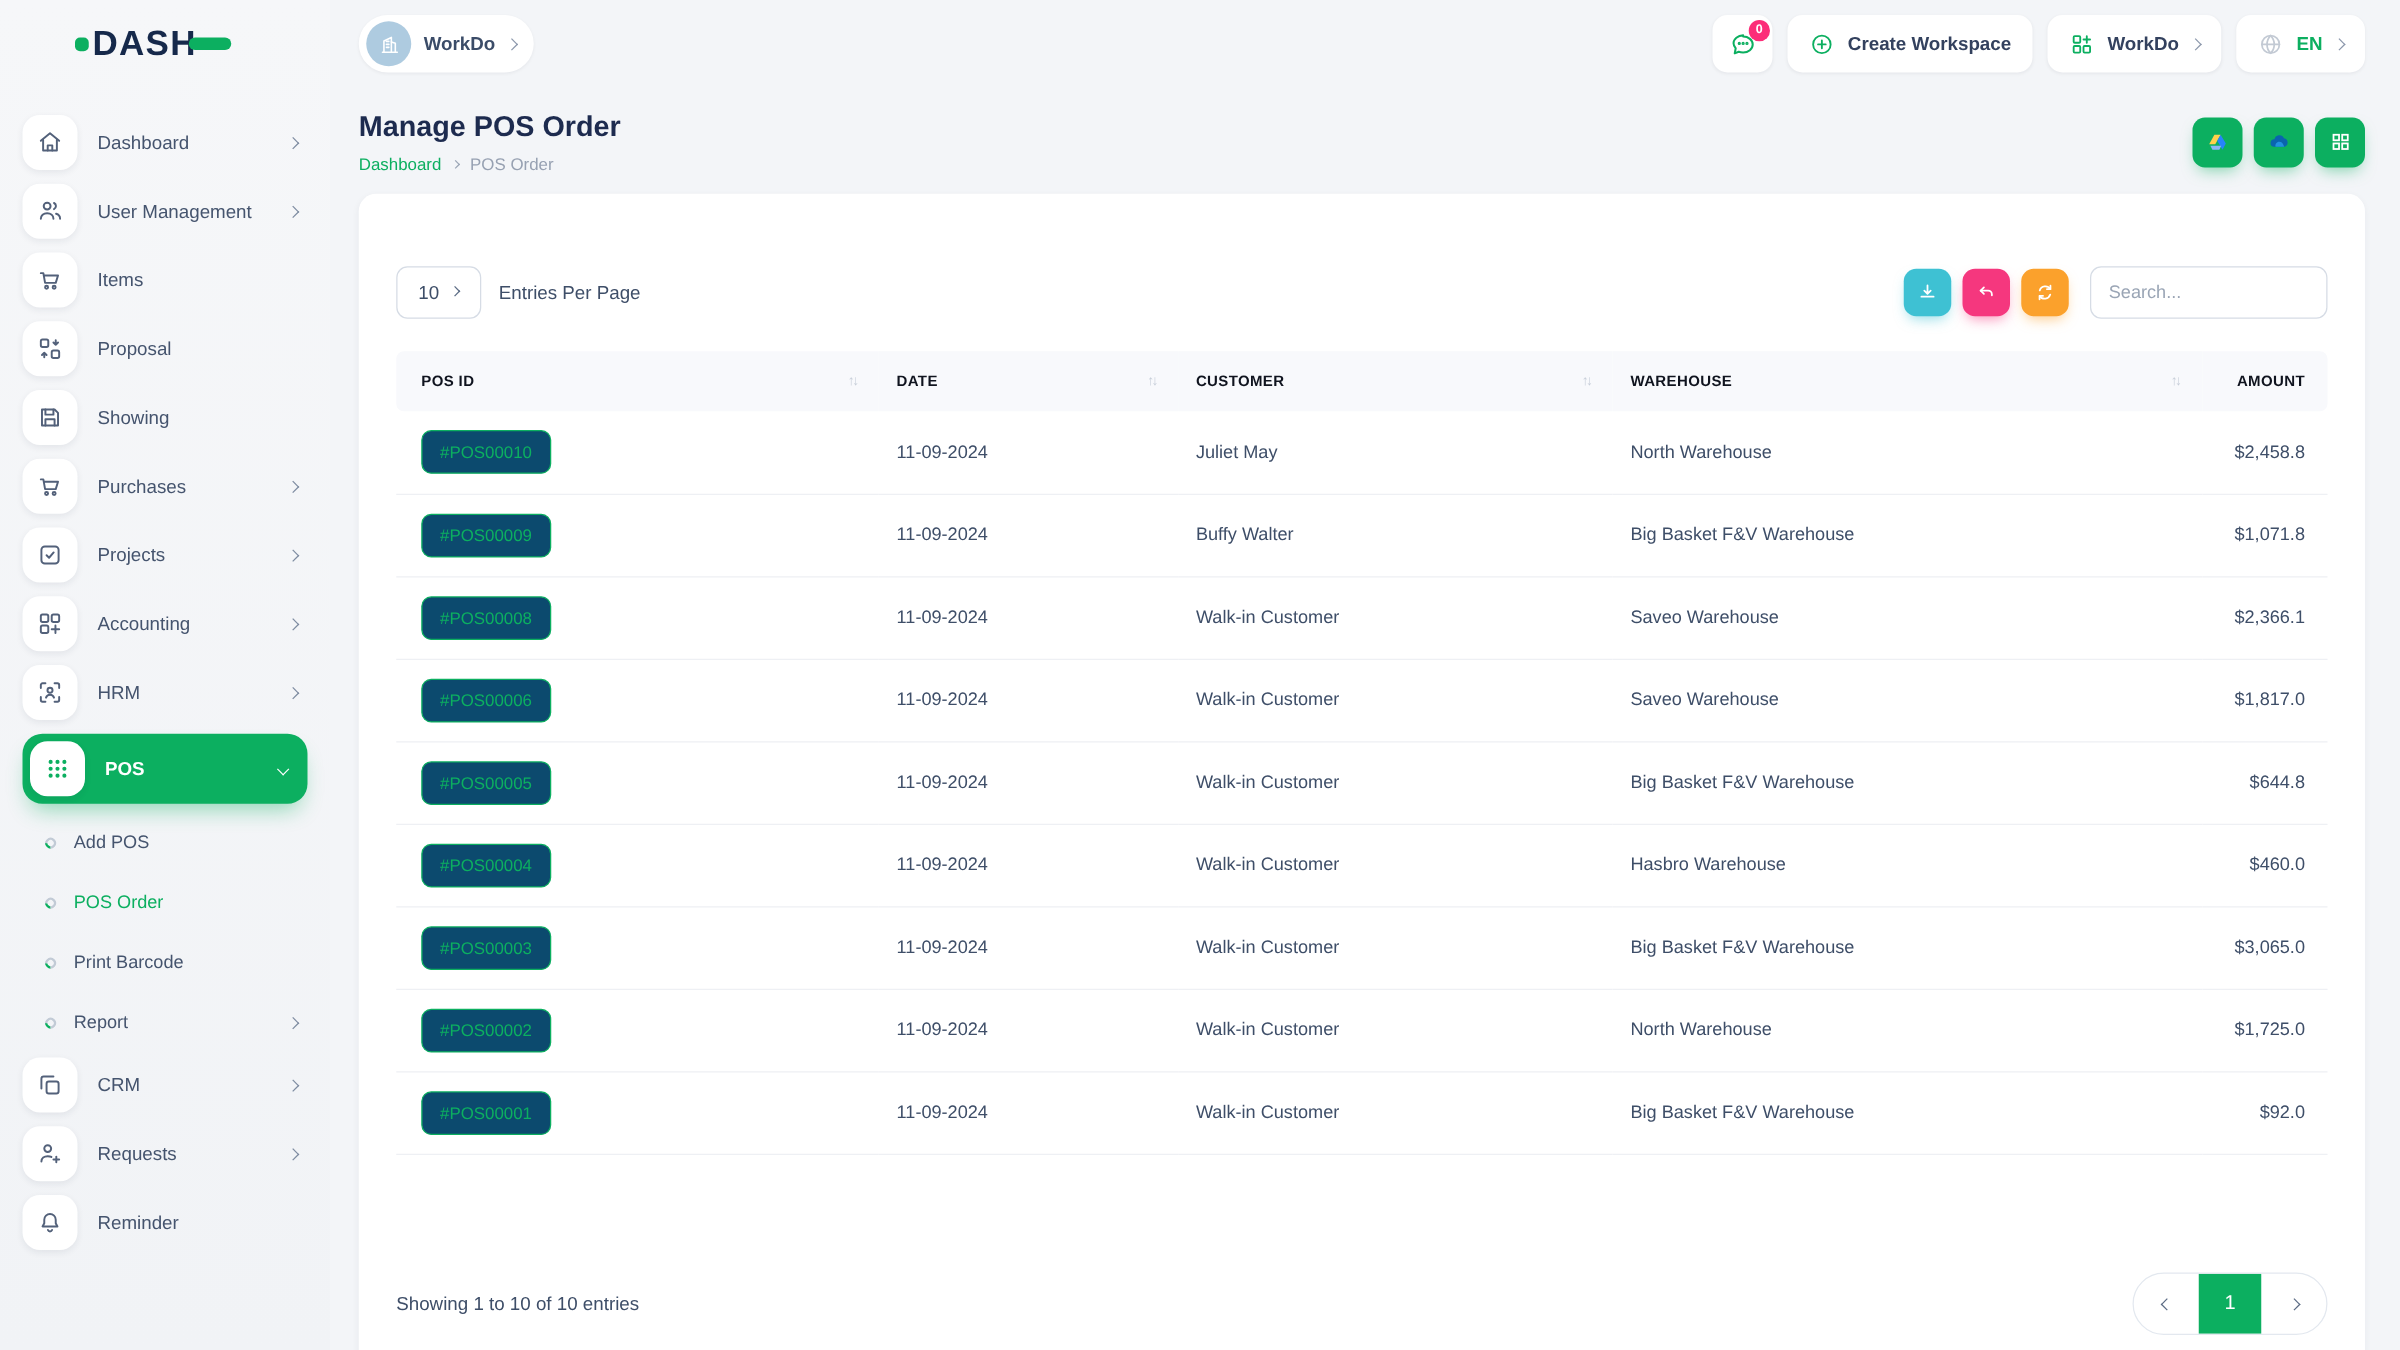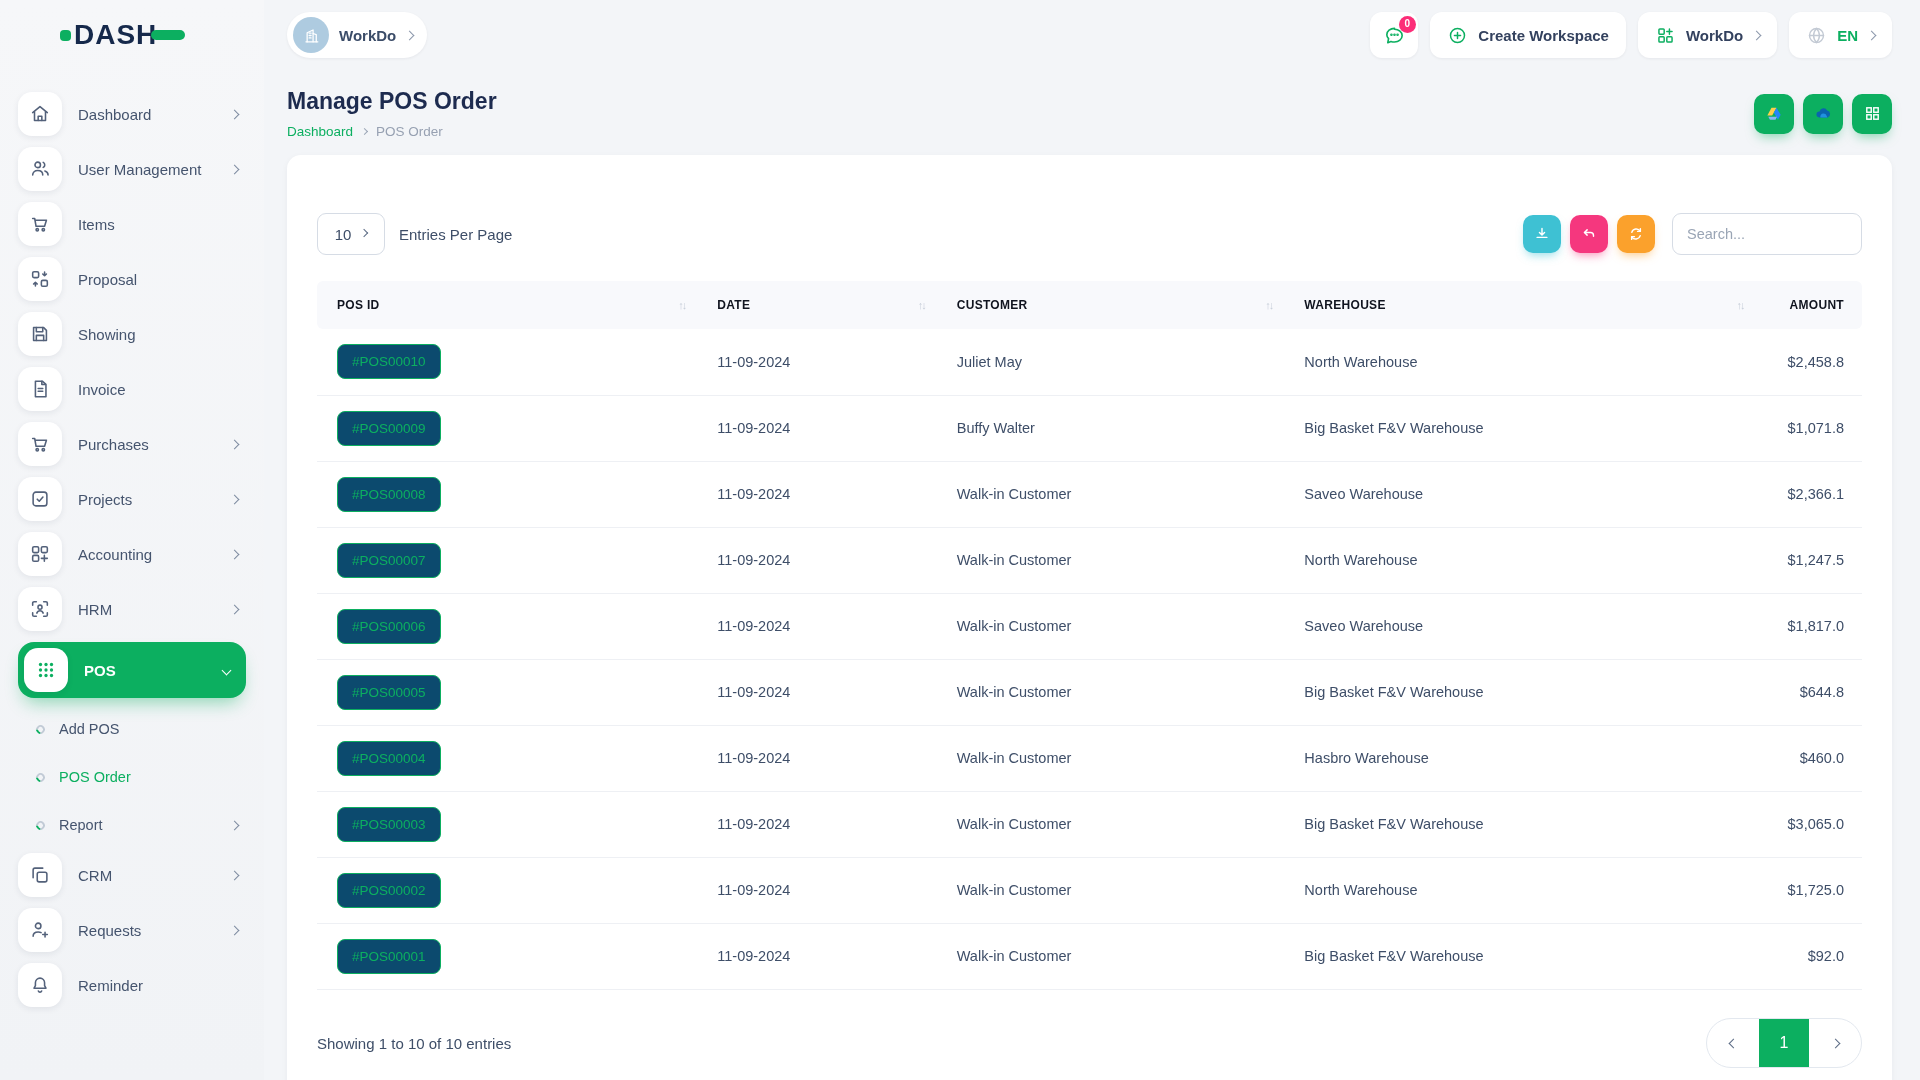--- a/index.html
+++ b/index.html
@@ -183,31 +183,20 @@
         <span class="tile">
           <svg viewBox="0 0 24 24" width="22" height="22" fill="none" stroke="#53617a" stroke-width="1.7" stroke-linecap="round" stroke-linejoin="round">
             <path d="M5 5h11l3 3v11H5z"></path>
             <path d="M8 5v4.5h7V5M8 19v-5.5h8V19"></path>
           </svg>
         </span>
         <span class="label">Showing</span>
         <span class="chev-wrap"><i class="chev"></i></span>
       </div>
 
-      <div class="nav-item">
-        <span class="tile">
-          <svg viewBox="0 0 24 24" width="22" height="22" fill="none" stroke="#53617a" stroke-width="1.7" stroke-linecap="round" stroke-linejoin="round">
-            <path d="M7 3.5h7.5L18.5 7v13.5H7z"></path>
-            <path d="M14 3.5V7h3.5"></path>
-            <path d="M10 11.5h5M10 14.5h5"></path>
-          </svg>
-        </span>
-        <span class="label">Invoice</span>
-        <span class="chev-wrap"><i class="chev"></i></span>
-      </div>
 
       <div class="nav-item">
         <span class="tile">
           <svg viewBox="0 0 24 24" width="22" height="22" fill="none" stroke="#53617a" stroke-width="1.7" stroke-linecap="round" stroke-linejoin="round">
             <path d="M4 6h2.2l1.5 8.5h9.3L19 8H7"></path>
             <circle cx="9" cy="18.3" r="1.3"></circle>
             <circle cx="15.6" cy="18.3" r="1.3"></circle>
           </svg>
         </span>
         <span class="label">Purchases</span>
@@ -273,20 +262,25 @@
         <span class="label">Add POS</span>
         <span class="chev-wrap"><i class="chev"></i></span>
       </div>
 
       <div class="nav-item active sub">
         <span class="tile"></span>
         <span class="label">POS Order</span>
         <span class="chev-wrap"><i class="chev"></i></span>
       </div>
 
+      <div class="nav-item sub">
+        <span class="tile"></span>
+        <span class="label">Print Barcode</span>
+        <span class="chev-wrap"><i class="chev"></i></span>
+      </div>
 
       <div class="nav-item sub">
         <span class="tile"></span>
         <span class="label">Report</span>
         <span class="chev-wrap show"><i class="chev"></i></span>
       </div>
 
       <div class="nav-item">
         <span class="tile">
           <svg viewBox="0 0 24 24" width="22" height="22" fill="none" stroke="#53617a" stroke-width="1.7" stroke-linecap="round" stroke-linejoin="round">
@@ -503,27 +497,20 @@
           </tr>
 
           <tr>
             <td><span class="pos-badge">#POS00008</span></td>
             <td>11-09-2024</td>
             <td>Walk-in Customer</td>
             <td>Saveo Warehouse</td>
             <td class="amount">$2,366.1</td>
           </tr>
 
-          <tr>
-            <td><span class="pos-badge">#POS00007</span></td>
-            <td>11-09-2024</td>
-            <td>Walk-in Customer</td>
-            <td>North Warehouse</td>
-            <td class="amount">$1,247.5</td>
-          </tr>
 
           <tr>
             <td><span class="pos-badge">#POS00006</span></td>
             <td>11-09-2024</td>
             <td>Walk-in Customer</td>
             <td>Saveo Warehouse</td>
             <td class="amount">$1,817.0</td>
           </tr>
 
           <tr>

